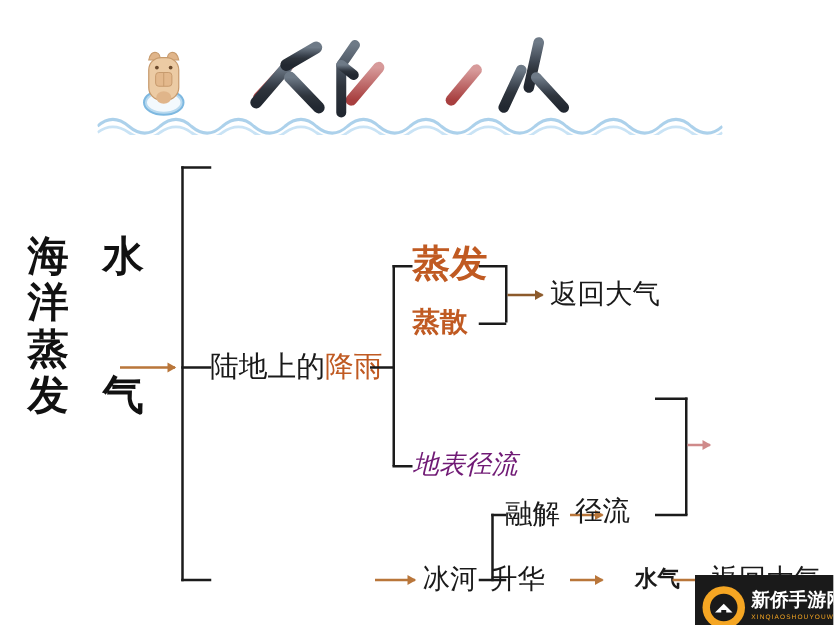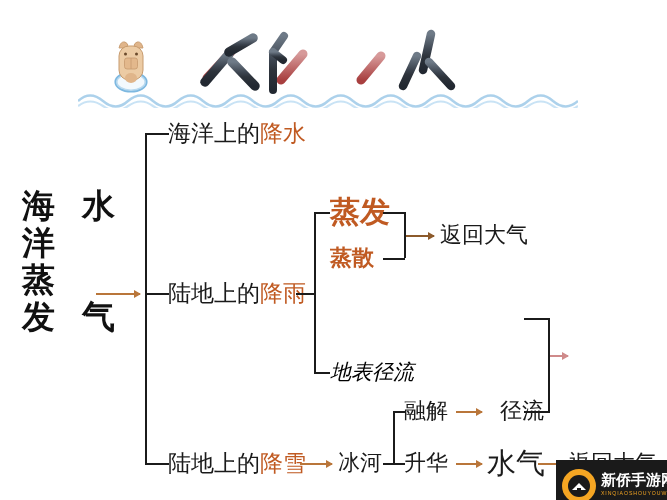--- a/index.html
+++ b/index.html
@@ -42,21 +42,21 @@
 
   
   .node {
     position: absolute;
     white-space: nowrap;
     line-height: 1;
     color: #1a1a1a;
     font-family: "Liberation Serif", "DejaVu Serif", serif;
   }
   .node.orange-bold { color: #C05A22; font-weight: bold; }
-  .node.italic { color: #000000; font-style: italic; }
+  .node.italic { color: #701a75; font-style: italic; }
   .node .hl { color: #C05A22; }
 
   
   .root-col {
     position: absolute;
     text-align: center;
     line-height: 1.12;
     color: #111;
     font-weight: bold;
     letter-spacing: 1px;
@@ -190,31 +190,25 @@
     <div>气</div>
   </div>
 
   <div class="arrow" style="left:96px; top:293px; width:44px;"></div>
 
   <div class="ln v" style="left:145px; top:133px; height:332px;"></div>
   <div class="ln h" style="left:145px; top:133px; width:24px;"></div>
   <div class="ln h" style="left:145px; top:293px; width:24px;"></div>
   <div class="ln h" style="left:145px; top:463px; width:24px;"></div>
 
-  <div class="node" style="left:168px; top:133px; font-size:23px; transform:translateY(-50%);">
-    <span>海洋上的</span><span class="hl">降水</span>
-  </div>
 
   <div class="node" style="left:168px; top:293px; font-size:23px; transform:translateY(-50%);">
     <span>陆地上的</span><span class="hl">降雨</span>
   </div>
 
-  <div class="node" style="left:168px; top:463px; font-size:23px; transform:translateY(-50%);">
-    <span>陆地上的</span><span class="hl">降雪</span>
-  </div>
 
   <div class="ln h" style="left:296px; top:293px; width:19px;"></div>
 
   <div class="ln v" style="left:314px; top:212px; height:161px;"></div>
   <div class="ln h" style="left:314px; top:212px; width:16px;"></div>
   <div class="ln h" style="left:314px; top:372px; width:16px;"></div>
 
   <div class="node orange-bold" style="left:330px; top:212px; font-size:30px; transform:translateY(-50%);">蒸发</div>
 
   <div class="node orange-bold" style="left:330px; top:258px; font-size:22px; transform:translateY(-50%);">蒸散</div>
@@ -241,27 +235,27 @@
 
   <div class="ln h" style="left:383px; top:463px; width:12px;"></div>
   <div class="ln v" style="left:393px; top:411px; height:53px;"></div>
   <div class="ln h" style="left:393px; top:411px; width:12px;"></div>
   <div class="ln h" style="left:393px; top:463px; width:12px;"></div>
 
   <div class="node" style="left:404px; top:411px; font-size:22px; transform:translateY(-50%);">融解</div>
 
   <div class="arrow" style="left:456px; top:411px; width:26px;"></div>
 
-  <div class="node" style="left:500px; top:411px; font-size:22px; transform:translateY(-50%);">径流</div>
-
-  <div class="node" style="left:404px; top:463px; font-size:22px; transform:translateY(-50%);">升华</div>
+  <div class="node" style="left:460px; top:411px; font-size:22px; transform:translateY(-50%);font-family:Liberation Mono, monospace;">径流</div>
+
+  <div class="node" style="left:392px; top:463px; font-size:22px; transform:translateY(-50%);">升华</div>
 
   <div class="arrow" style="left:456px; top:463px; width:26px;"></div>
 
-  <div class="node" style="left:487px; top:463px; font-size:29px; transform:translateY(-50%);">水气</div>
+  <div class="node" style="left:508px; top:463px; font-size:18px; transform:translateY(-50%);font-weight:bold;">水气</div>
 
   <div class="arrow" style="left:538px; top:463px; width:26px;"></div>
 
   <div class="node" style="left:569px; top:463px; font-size:22px; transform:translateY(-50%);">返回大气</div>
 
   <div id="watermark">
     <svg viewBox="0 0 111 48" width="111" height="48">
       <rect x="0" y="8" width="111" height="40" fill="#1a1a1a"></rect>
       <g>
         <path d="M6 34 a17 17 0 0 1 34 0 a17 17 0 0 1 -34 0 z" fill="#f5a623"></path>

